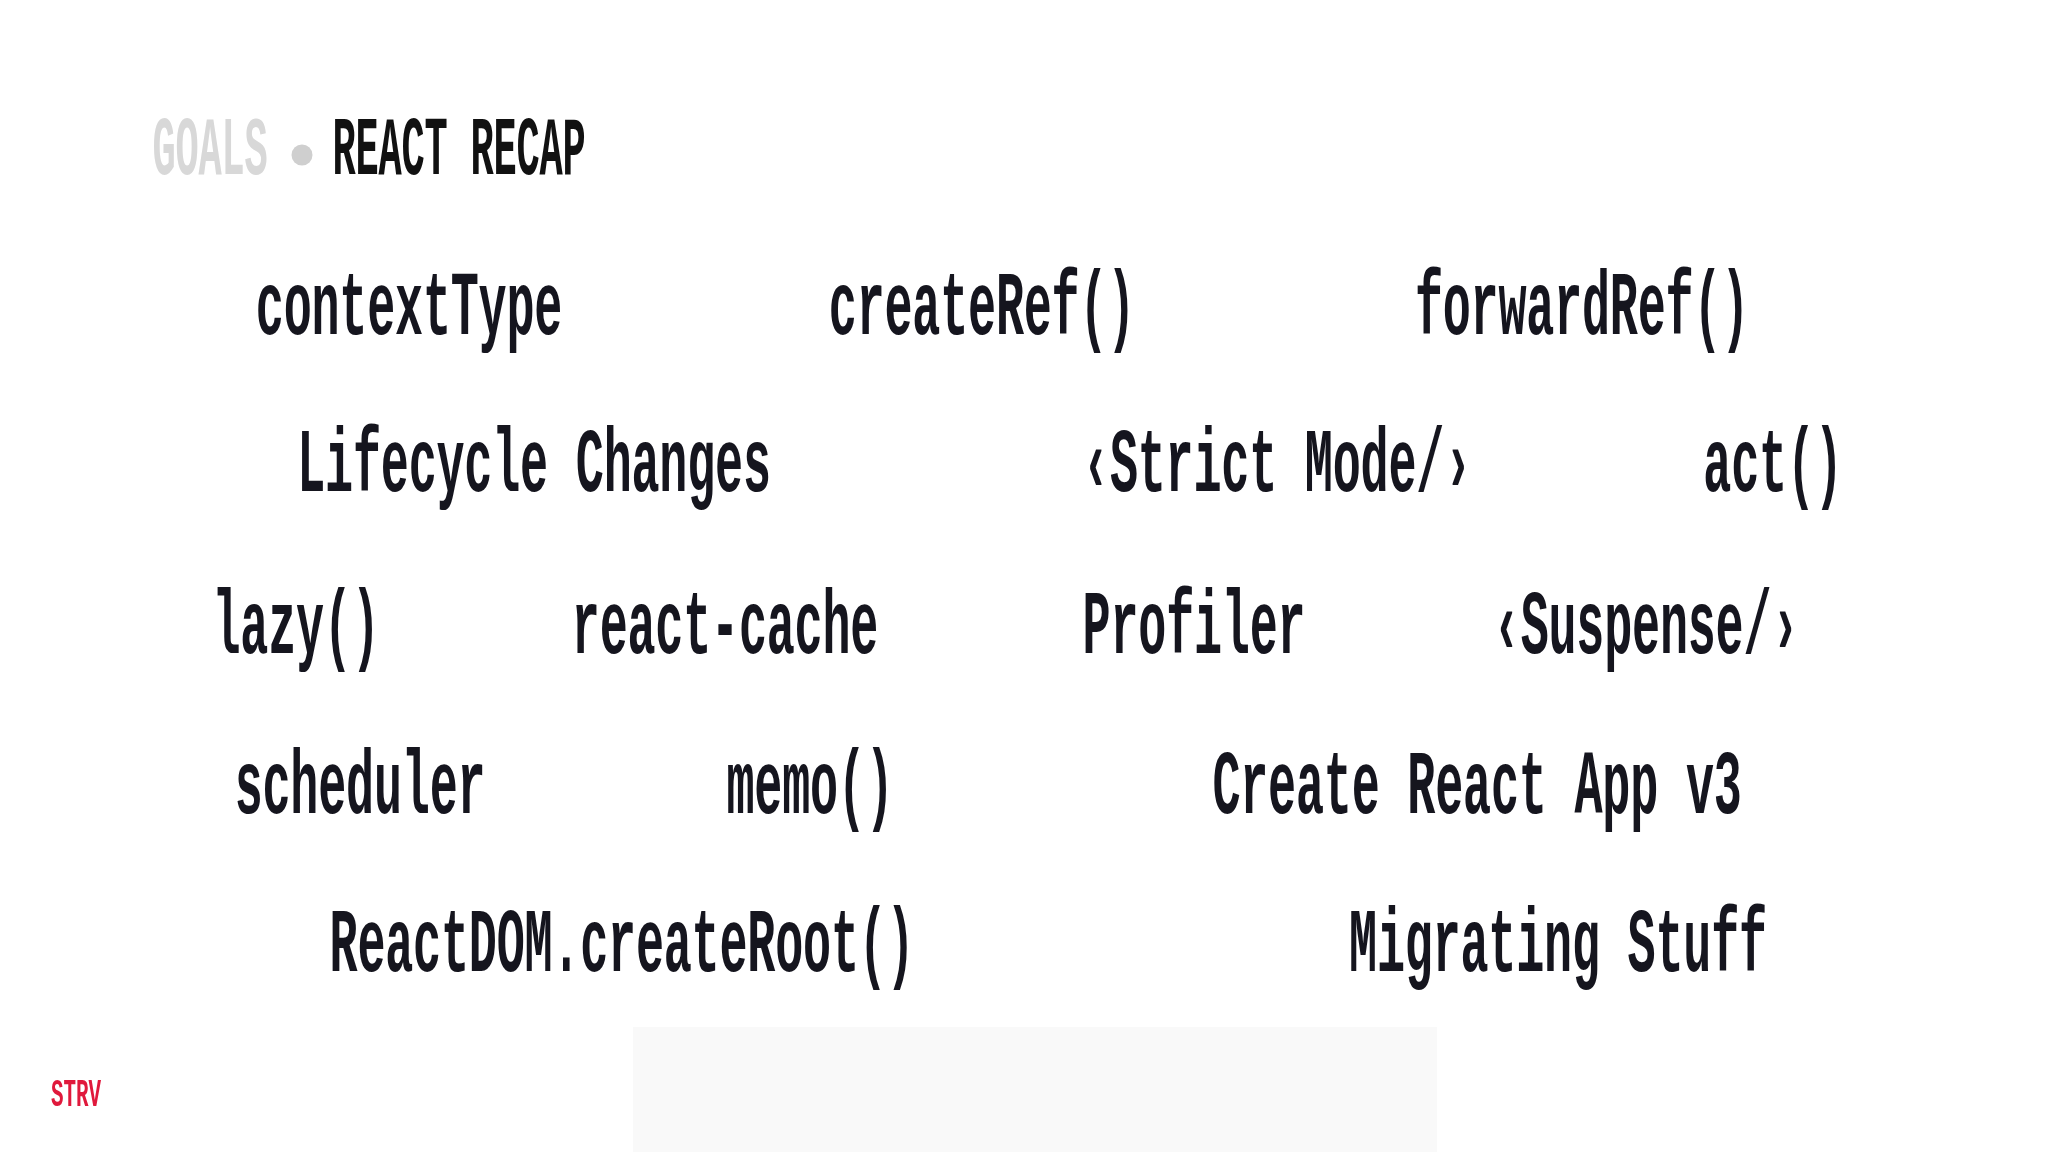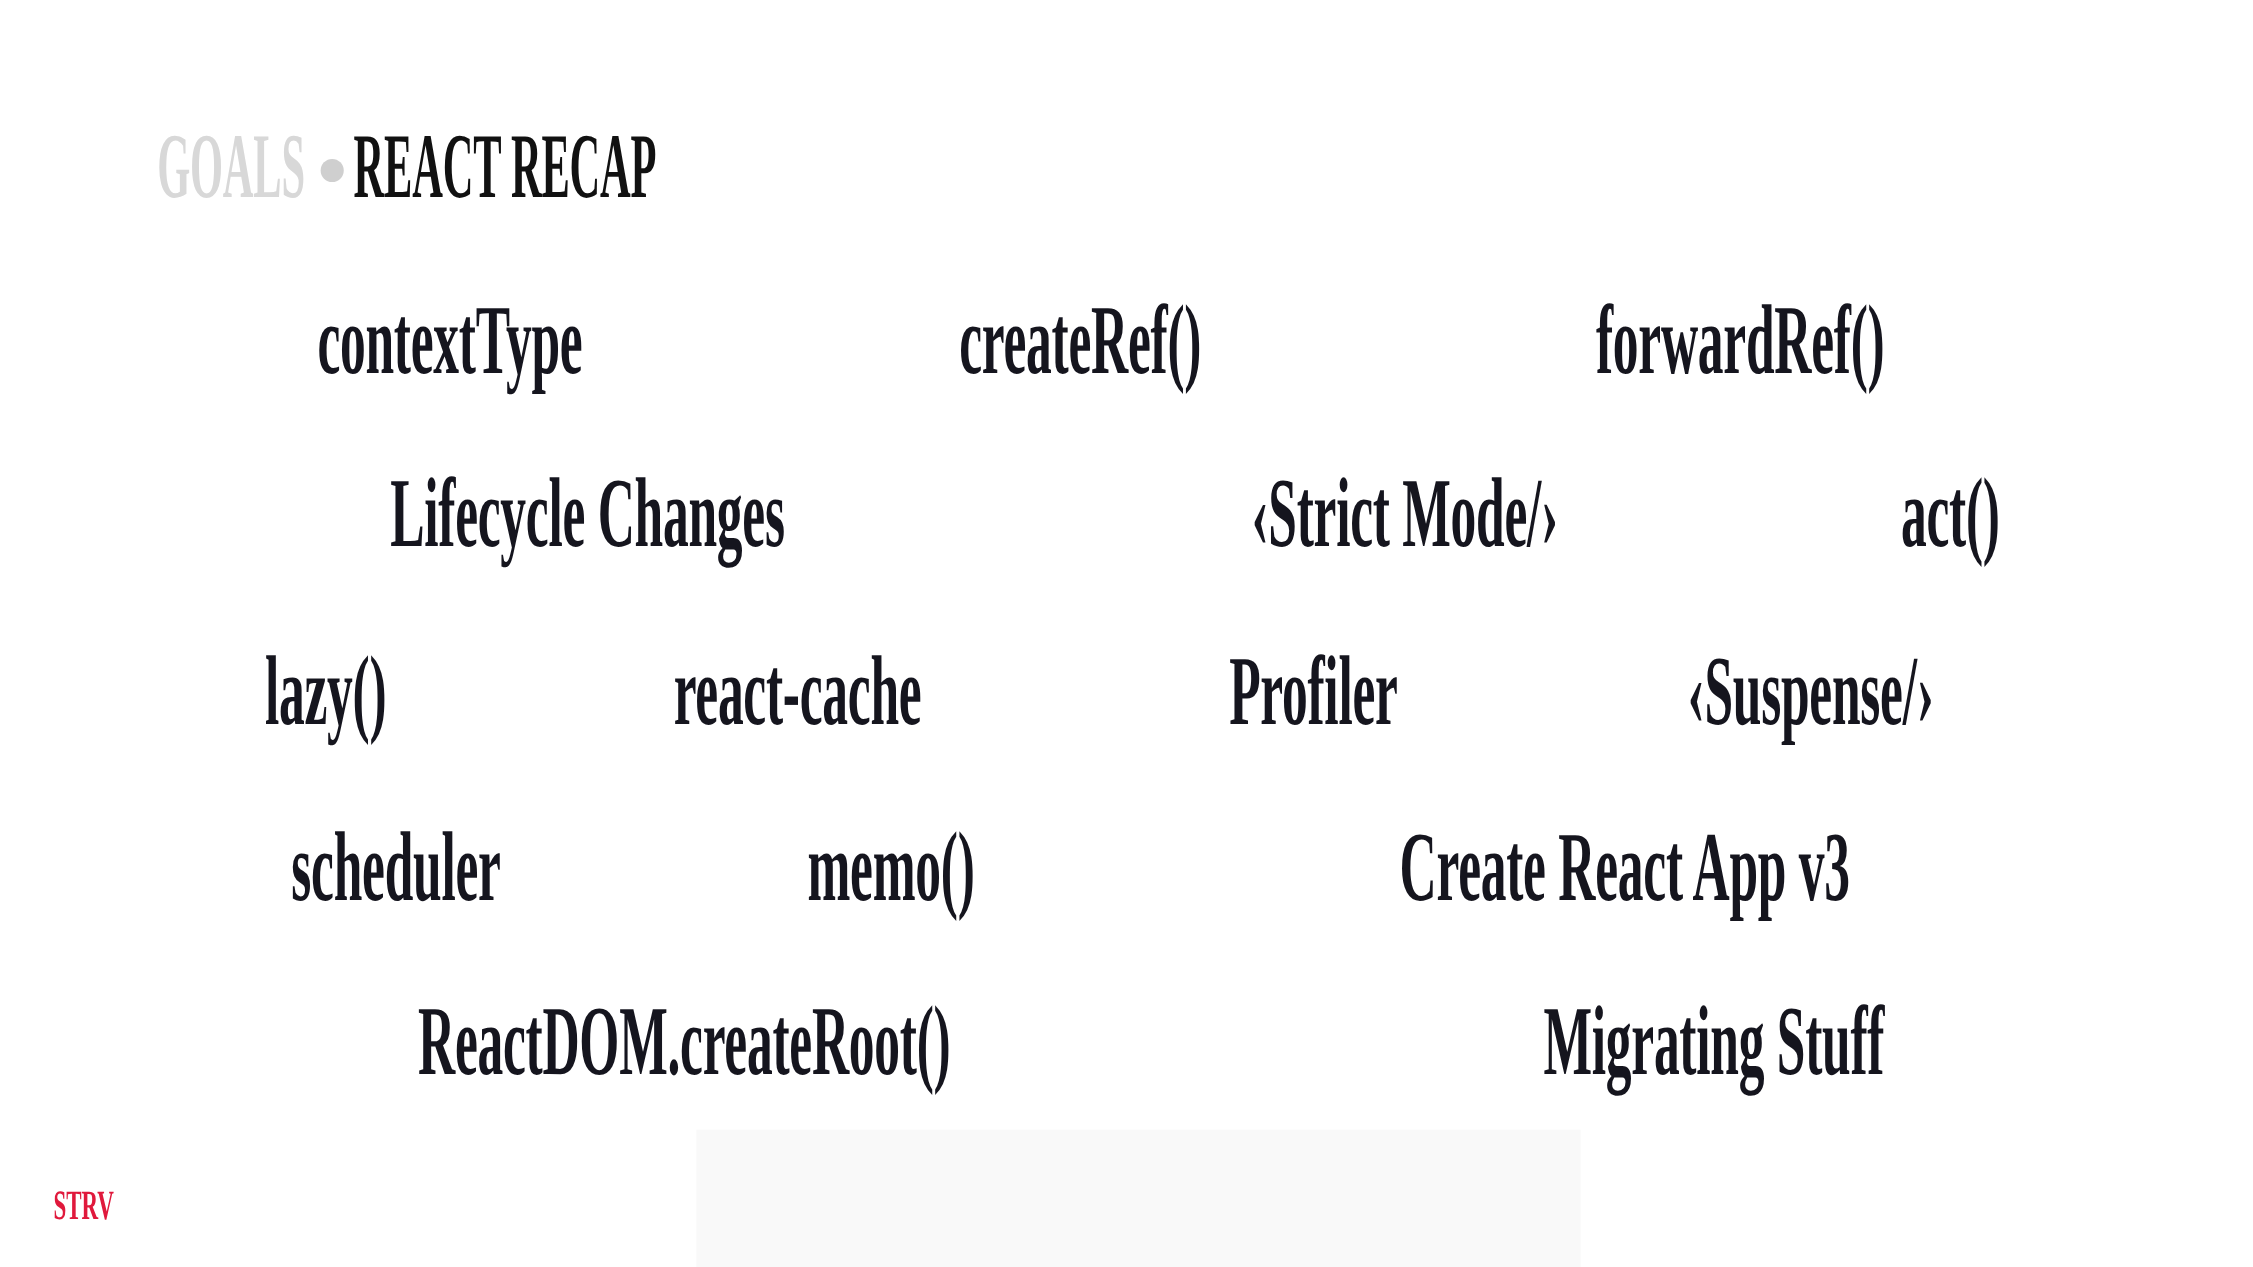--- a/index.html
+++ b/index.html
@@ -2,21 +2,21 @@
 <html><head>
 <meta charset="utf-8">
 <style>
   html, body { margin: 0; padding: 0; background: #ffffff; }
   #slide {
     position: relative;
     width: 1868px;
     height: 1152px;
     background: #ffffff;
     overflow: hidden;
-    font-family: Liberation Serif, serif;
+    font-family: Liberation Mono, monospace;
   }
   
   .faint-band {
     position: absolute;
     left: 633px; top: 1027px;
     width: 804px; height: 125px;
     background: #f9f9f9;
   }
   .ctext {
     position: absolute;

